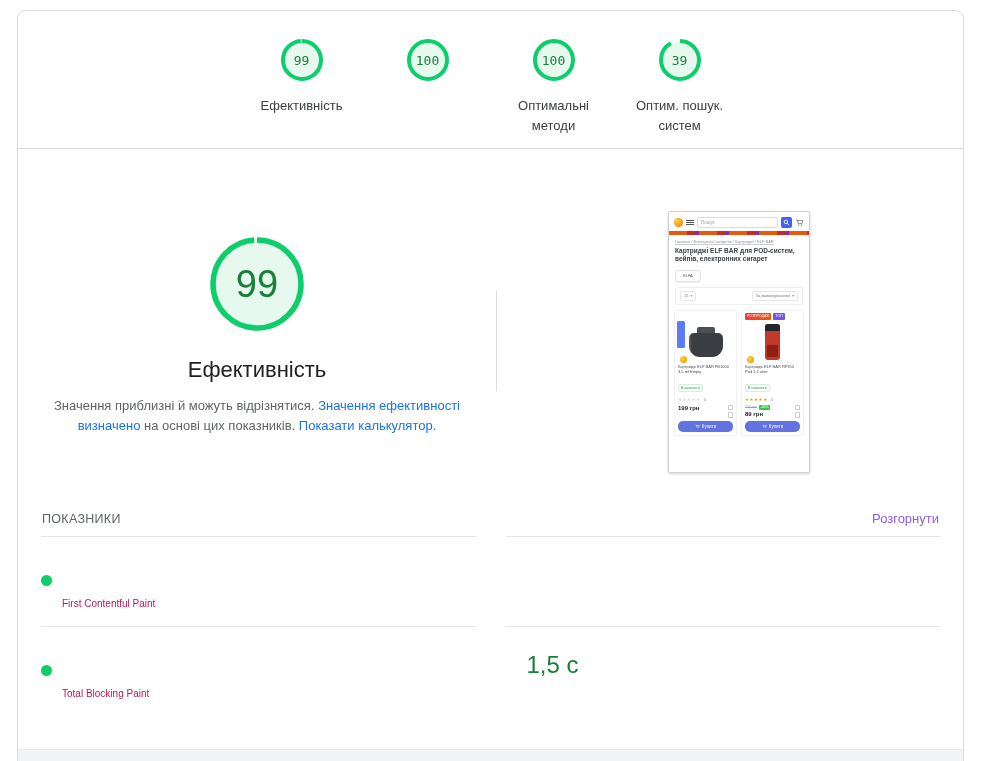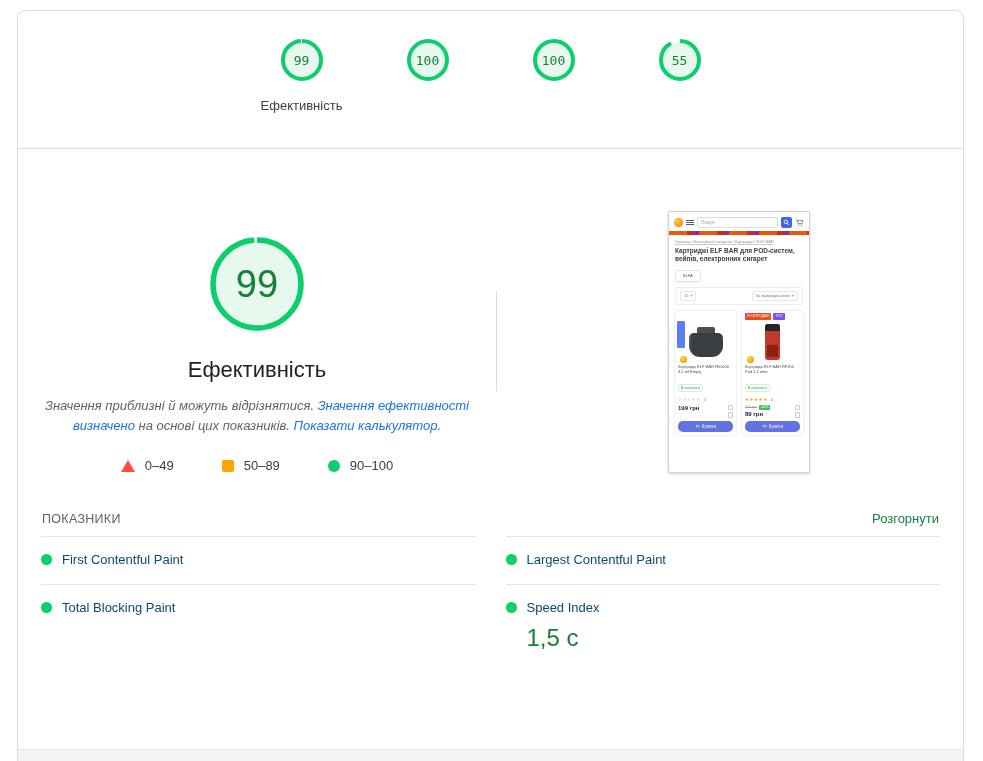--- a/index.html
+++ b/index.html
@@ -20,38 +20,38 @@
   
   .overview{display:flex;height:356px;}
   .overview-left{width:478px;display:flex;flex-direction:column;align-items:center;padding-top:86px;box-sizing:border-box;}
   .v-divider{width:1px;height:100px;background:#dadce0;margin-top:142px;}
   .overview-right{flex:1;display:flex;justify-content:center;padding-top:62px;padding-left:18px;}
 
   .gauge{position:relative;width:98px;height:98px;}
   .gauge .gauge-num{position:absolute;inset:0;display:flex;align-items:center;justify-content:center;
     font-size:38px;color:#188038;}
   .gauge-title{margin-top:24px;font-size:22px;font-weight:500;color:#202124;}
-  .gauge-desc{margin-top:13px;width:432px;text-align:center;font-size:13px;line-height:20px;color:#5f6368;font-style:italic;}
+  .gauge-desc{margin-top:13px;width:432px;text-align:center;font-size:13px;line-height:20px;color:#5f6368;}
   .gauge-desc a{color:#1a73e8;text-decoration:none;cursor:pointer;}
   .legend{margin-top:22px;display:flex;gap:48px;align-items:center;font-size:13px;color:#3c4043;}
   .legend-item{display:flex;align-items:center;gap:10px;}
   .shape-triangle{width:0;height:0;border-left:7px solid transparent;border-right:7px solid transparent;
     border-bottom:12px solid #ff4e42;}
   .shape-square{width:12px;height:12px;background:#ffa400;border-radius:2px;}
   .shape-circle{width:12px;height:12px;background:#0cce6b;border-radius:50%;}
 
   
   .metrics-header{display:flex;justify-content:space-between;align-items:center;margin:6px 24px 0;}
   .metrics-header .metrics-title{font-size:12.5px;color:#5f6368;letter-spacing:.3px;}
-  .metrics-header .expand-link{font-size:13px;color:#15803d;cursor:pointer;}
+  .metrics-header .expand-link{font-size:13px;color:#8b5cf6;cursor:pointer;}
   .metrics-grid{margin:10px 23px 0;display:grid;grid-template-columns:1fr 1fr;column-gap:30px;}
   .metric{border-top:1px solid #e3e5e8;padding:15px 0 17px;}
   .metric-label-row{display:flex;align-items:center;gap:10px;}
   .metric-dot{width:11px;height:11px;border-radius:50%;background:#0cce6b;flex:0 0 auto;}
-  .metric-label{font-size:13px;color:#0c4a6e;}
+  .metric-label{font-size:10px;color:#be185d;margin-top:46px;}
   .metric-value{margin:9px 0 0 21px;font-size:24px;color:#188038;}
 
   .bottom-strip{position:absolute;left:0;right:0;top:738px;height:162px;background:#f2f3f5;border-top:1px solid #e8eaed;}
 
   
   .thumb{width:142px;height:262px;background:#fff;border:1px solid #cfd1d4;border-radius:2px;
     box-shadow:0 1px 3px rgba(0,0,0,.18);box-sizing:border-box;overflow:hidden;font-family:"Liberation Sans",sans-serif;}
   .t-header{display:flex;align-items:center;gap:3px;padding:5px 5px 3px;}
   .t-logo{width:9px;height:9px;border-radius:50%;background:radial-gradient(circle at 35% 35%,#ffd43b,#f76707);flex:0 0 auto;}
   .t-burger{width:8px;height:1px;background:#555;box-shadow:0 2px 0 #555,0 4px 0 #555;margin-bottom:4px;flex:0 0 auto;}
@@ -129,58 +129,46 @@
       </span>
     </div>
     <div class="summary-item">
       <span class="score-ring">
         <svg width="46" height="46" viewBox="0 0 46 46">
           <circle cx="23" cy="23" r="18" fill="#e7f8ee"></circle>
           <circle cx="23" cy="23" r="19" fill="none" stroke="#0cce6b" stroke-width="4"></circle>
         </svg>
         <span class="score-num">100</span>
       </span>
+      <span class="summary-label">Оптимальні методи</span>
     </div>
     <div class="summary-item">
       <span class="score-ring">
         <svg width="46" height="46" viewBox="0 0 46 46">
           <circle cx="23" cy="23" r="18" fill="#e7f8ee"></circle>
           <circle cx="23" cy="23" r="19" fill="none" stroke="#0cce6b" stroke-width="4" pathLength="100" stroke-dasharray="92 100" transform="rotate(-90 23 23)"></circle>
         </svg>
-        <span class="score-num">55</span>
+        <span class="score-num">39</span>
       </span>
+      <span class="summary-label">Оптим. пошук. систем</span>
     </div>
   </div>
 
   <div class="overview">
     <div class="overview-left">
       <div class="gauge">
         <svg width="98" height="98" viewBox="0 0 98 98">
           <circle cx="49" cy="49" r="42" fill="#e7f8ee"></circle>
           <circle cx="49" cy="49" r="44" fill="none" stroke="#0cce6b" stroke-width="5.5" pathLength="100" stroke-dasharray="99 100" transform="rotate(-90 49 49)"></circle>
         </svg>
         <span class="gauge-num">99</span>
       </div>
       <div class="gauge-title">Ефективність</div>
       <div class="gauge-desc">
         <span>Значення приблизні й можуть відрізнятися. </span><a>Значення ефективності визначено</a><span> на основі цих показників. </span><a>Показати калькулятор.</a>
-      </div>
-      <div class="legend">
-        <div class="legend-item">
-          <span class="shape-triangle"></span>
-          <span>0–49</span>
-        </div>
-        <div class="legend-item">
-          <span class="shape-square"></span>
-          <span>50–89</span>
-        </div>
-        <div class="legend-item">
-          <span class="shape-circle"></span>
-          <span>90–100</span>
-        </div>
       </div>
     </div>
 
     <div class="v-divider"></div>
 
     <div class="overview-right">
 
       <div class="thumb">
         <div class="t-header">
           <span class="t-logo"></span>
@@ -294,34 +282,26 @@
   </div>
 
   <div class="metrics-grid">
     <div class="metric">
       <div class="metric-label-row">
         <span class="metric-dot"></span>
         <span class="metric-label">First Contentful Paint</span>
       </div>
     </div>
     <div class="metric">
-      <div class="metric-label-row">
-        <span class="metric-dot"></span>
-        <span class="metric-label">Largest Contentful Paint</span>
-      </div>
     </div>
     <div class="metric">
       <div class="metric-label-row">
         <span class="metric-dot"></span>
         <span class="metric-label">Total Blocking Paint</span>
       </div>
     </div>
     <div class="metric">
-      <div class="metric-label-row">
-        <span class="metric-dot"></span>
-        <span class="metric-label">Speed Index</span>
-      </div>
       <div class="metric-value">1,5 с</div>
     </div>
   </div>
 
   <div class="bottom-strip"></div>
 </div>
 
 </body></html>

